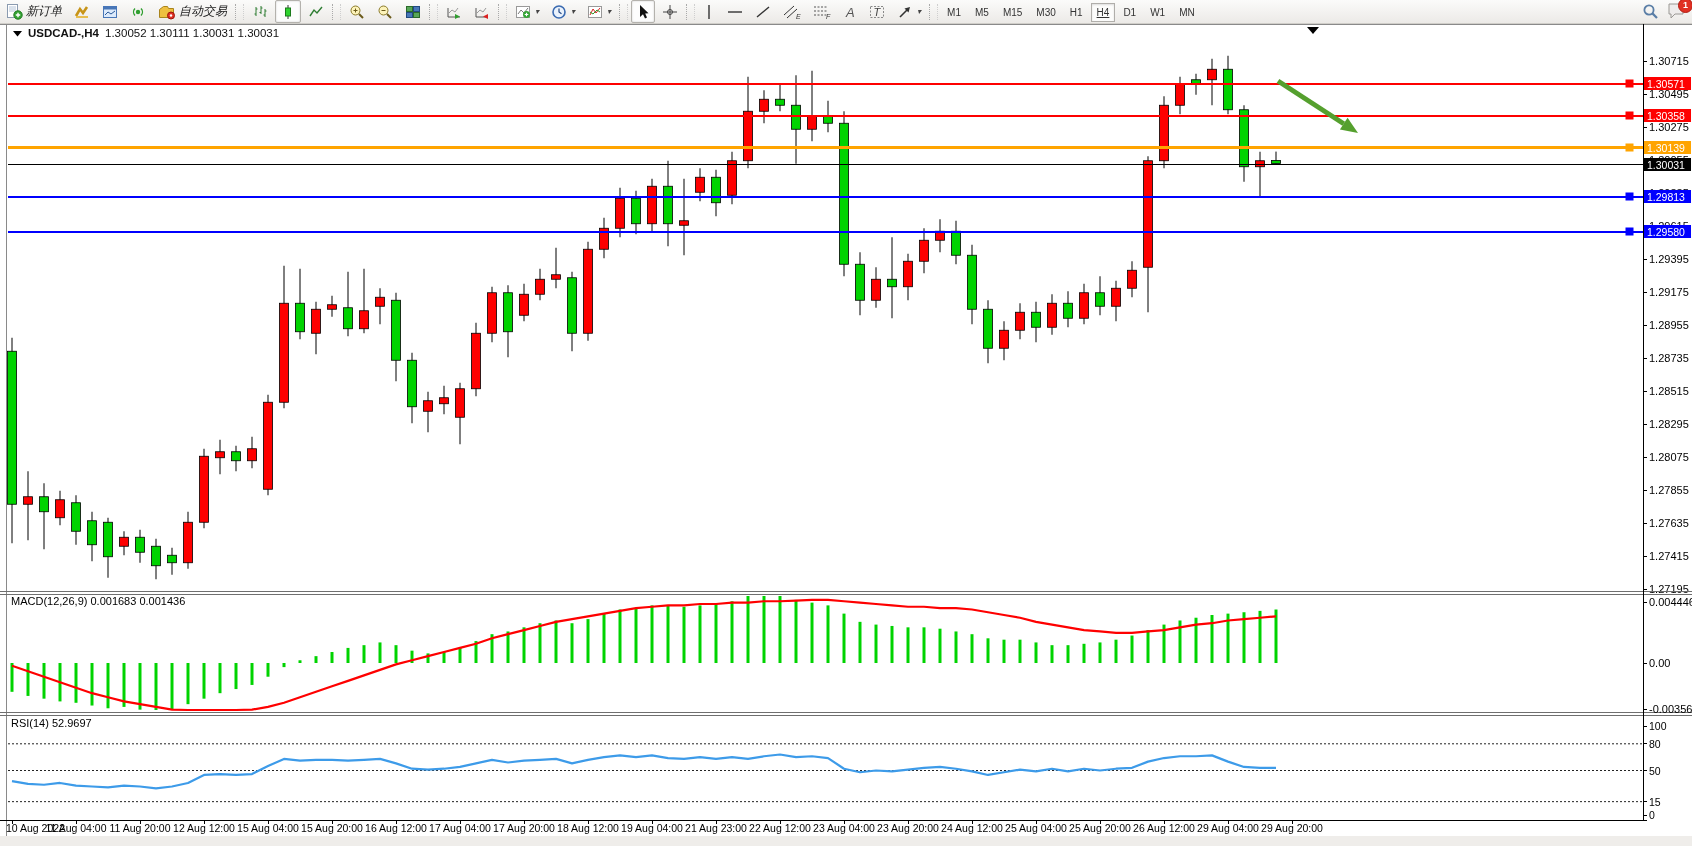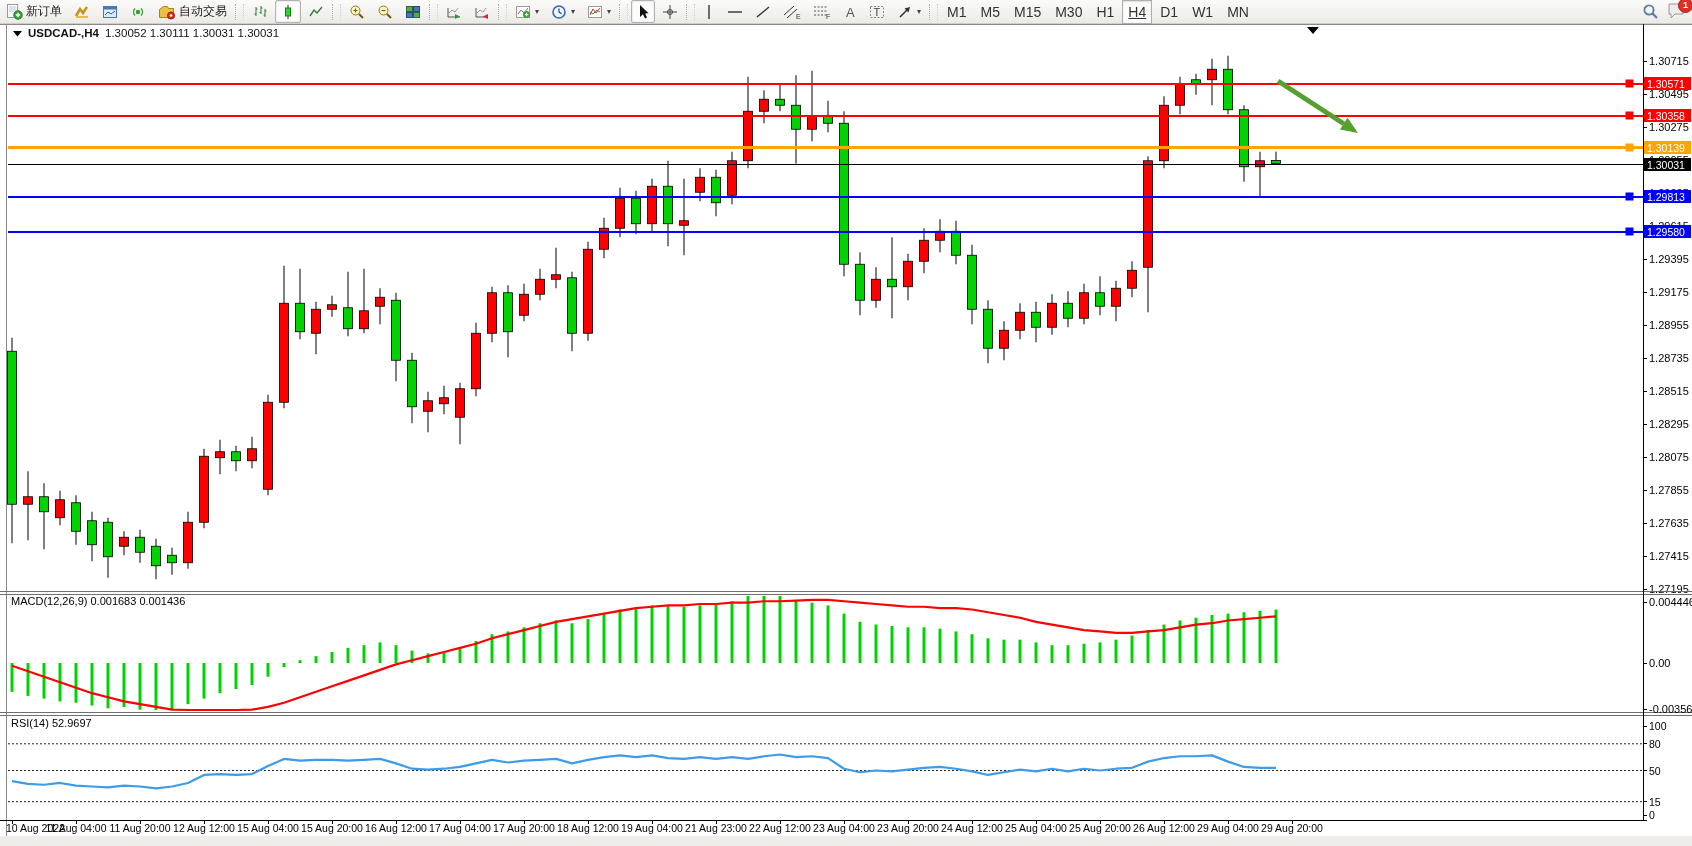--- a/index.html
+++ b/index.html
@@ -1,24 +1,24 @@
 <!DOCTYPE html>
 <html><head>
 <meta charset="utf-8">
 <style>
   html,body{margin:0;padding:0;width:1692px;height:846px;overflow:hidden;background:#f0efed;
     font-family:"Liberation Sans",sans-serif;-webkit-font-smoothing:none;}
   .toolbar{position:absolute;top:0;left:0;width:1692px;height:23px;background:linear-gradient(#fbfbfa,#eceae7);
     border-bottom:1px solid #d0cec9;display:flex;align-items:center;z-index:5;font-size:12px;color:#222;}
-  .tbtn{display:flex;align-items:center;gap:3px;padding:2px 4px;margin:0 1px;border:1px solid transparent;border-radius:2px;height:17px;}
+  .tbtn{display:flex;align-items:center;gap:3px;padding:2px 4px;margin:0 1px;border:1px solid transparent;border-radius:2px;height:17px;font-style:italic;}
   .tbtn.pressed{background:#fdfdfd;border:1px solid #b4b2ad;box-shadow:inset 0 0 2px #ccc;}
   .tbtn svg{display:block}
   .grip{width:7px;height:16px;margin:0 2px;border-left:1px dotted #aaa;border-right:1px dotted #cfcfcf;}
   .dd{font-size:8px;color:#444;margin-left:1px;}
-  .tflabel{font-size:14px;color:#333;padding:3px 5px;margin:0 1px;border:1px solid transparent;}
+  .tflabel{font-size:10px;color:#333;padding:3px 5px;margin:0 1px;border:1px solid transparent;}
   .tflabel.active{background:#fcfcfb;border:1px solid #b0aeaa;box-shadow:inset 0 1px 2px #ddd;text-decoration:underline;}
   .tb-right{margin-left:auto;display:flex;align-items:center;margin-right:6px;gap:8px;}
   .chatwrap{position:relative;}
   .chatbadge{position:absolute;top:-4px;right:-7px;background:#e03023;border:1px solid #b01c12;color:#fff;
     border-radius:50%;width:13px;height:13px;font-size:9px;line-height:13px;text-align:center;font-weight:bold;}
   svg text{font-family:"Liberation Sans",sans-serif;}
   #chart-svg{position:absolute;top:0;left:0;}
 </style>
 </head>
 <body>

